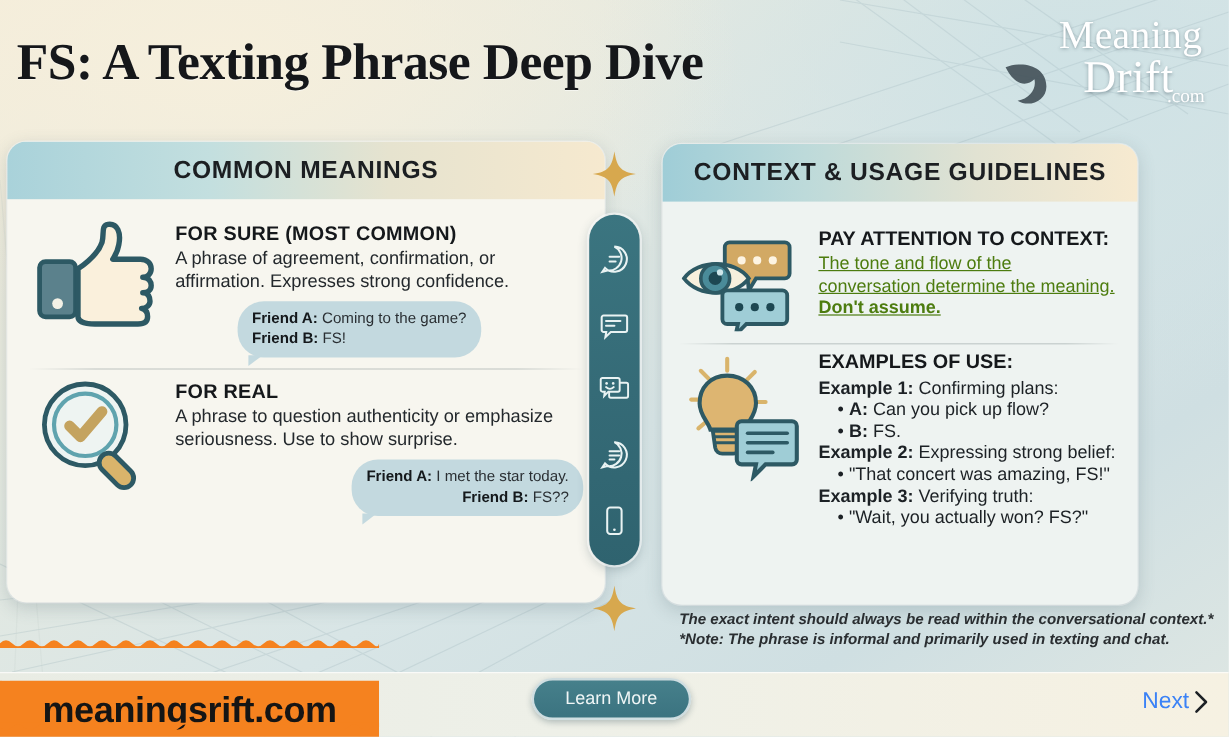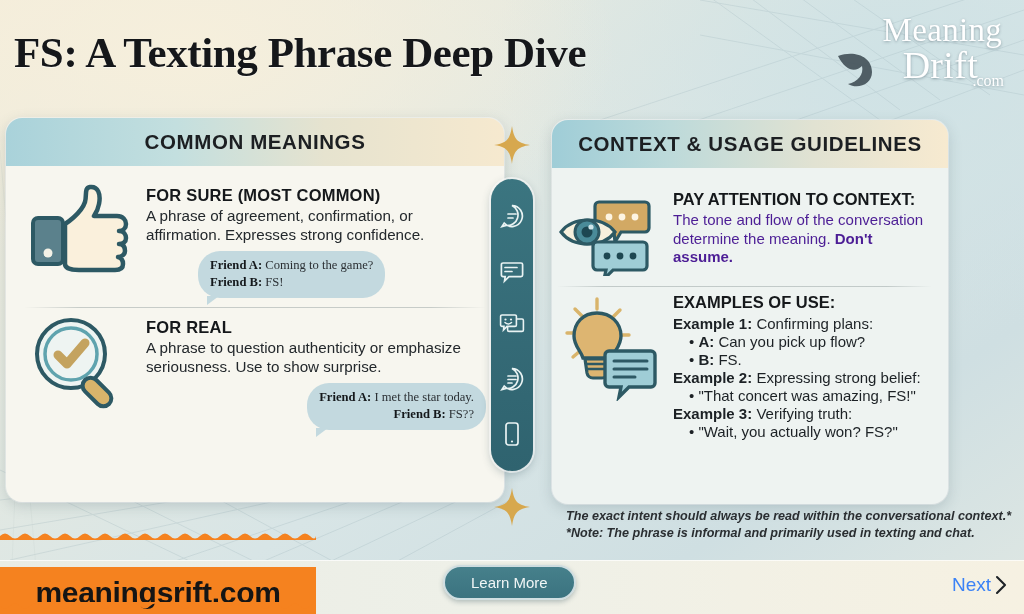--- a/index.html
+++ b/index.html
@@ -53,32 +53,32 @@
   .row{display:flex;gap:12px;align-items:flex-start;}
   .icon-col{width:110px;flex:none;display:flex;align-items:center;justify-content:center;}
   .txt-col{flex:1;padding-top:6px;}
   .item-title{font-size:16.5px;font-weight:700;color:#15181b;letter-spacing:.2px;margin-bottom:2px;}
   .item-desc{font-size:15.2px;line-height:1.22;color:#23282c;}
   .divider{height:1px;background:linear-gradient(90deg,rgba(150,160,160,0) 0%,rgba(140,152,152,.45) 12%,rgba(140,152,152,.45) 88%,rgba(150,160,160,0) 100%);margin:9px 0 4px;}
 
   .bubble{
     position:relative;background:#c3d9df;border-radius:22px;
     padding:6px 12px 7px 12px;font-size:12.6px;line-height:1.35;color:#2a2f33;
-    display:inline-block;margin-top:7px;font-family:Liberation Serif, serif;
+    display:inline-block;margin-top:7px;
   }
   .bubble:after{
     content:"";position:absolute;left:9px;bottom:-7px;width:0;height:0;
     border-top:9px solid #c3d9df;border-right:12px solid transparent;
   }
   .bubble b{font-weight:700;color:#14181b;}
   .b-left{margin-left:52px;}
 
   
   .r-title{font-size:16.5px;font-weight:700;color:#15181b;margin-bottom:2px;}
-  .r-desc{font-size:15px;line-height:1.24;color:#4c1d95;}
+  .r-desc{font-size:15px;line-height:1.24;color:#4d7c0f;text-decoration:underline;}
   .r-desc b{font-weight:700;}
   .ex-line{font-size:15px;line-height:1.2;color:#1c2125;}
   .ex-line b{font-weight:700;}
   .ex-sub{font-size:15px;line-height:1.2;color:#1c2125;padding-left:16px;}
 
   .note{
     position:absolute;left:566px;top:508px;width:450px;
     font-size:12.6px;line-height:1.32;font-style:italic;font-weight:700;color:#2a2e31;
   }
 
@@ -213,21 +213,21 @@
           </div>
         </div>
       </div>
     </div>
 
   </div>
 </div>
 
 <div class="panel panel-right">
   <div class="panel-head head-right">CONTEXT &amp; USAGE GUIDELINES</div>
-  <div class="panel-body" style="padding:12px 16px 8px 5px;">
+  <div class="panel-body" style="padding:12px 16px 8px 14px;">
 
     <div class="row">
       <div class="icon-col" style="width:104px;">
         <svg width="100" height="96" viewBox="0 0 100 96">
           <path d="M40 22 H86 A4 4 0 0 1 90 26 V48 A4 4 0 0 1 86 52 H62 L56 62 L55 52 H40 A4 4 0 0 1 36 48 V26 A4 4 0 0 1 40 22 Z" fill="#d2a964" stroke="#2d5964" stroke-width="3.2"></path>
           <circle cx="50" cy="37" r="3.4" fill="#fdf4e2"></circle>
             <circle cx="63" cy="37" r="3.4" fill="#fdf4e2"></circle>
             <circle cx="76" cy="37" r="3.4" fill="#fdf4e2"></circle>
           <path d="M2 52 C14 36, 44 36, 56 52 C44 68, 14 68, 2 52 Z" fill="#f7f0dd" stroke="#2d5964" stroke-width="3.2"></path>
           <circle cx="28" cy="52" r="12" fill="#4a8b99" stroke="#2d5964" stroke-width="3"></circle>

